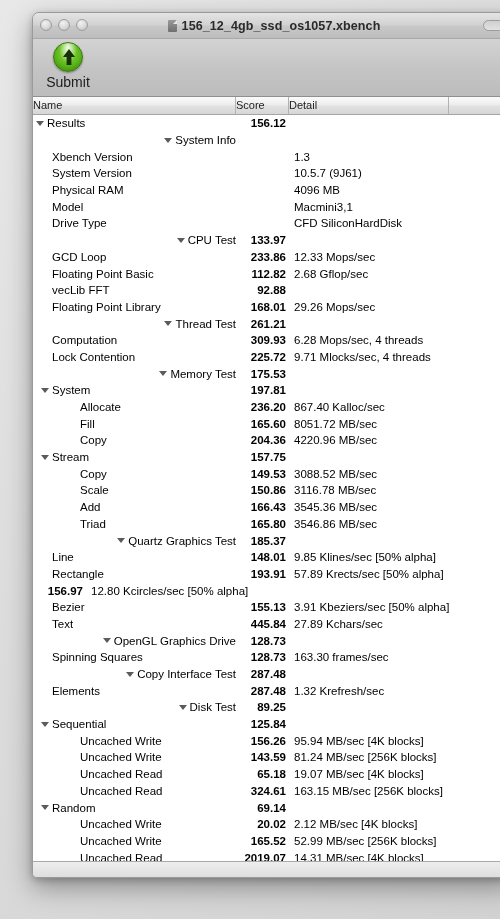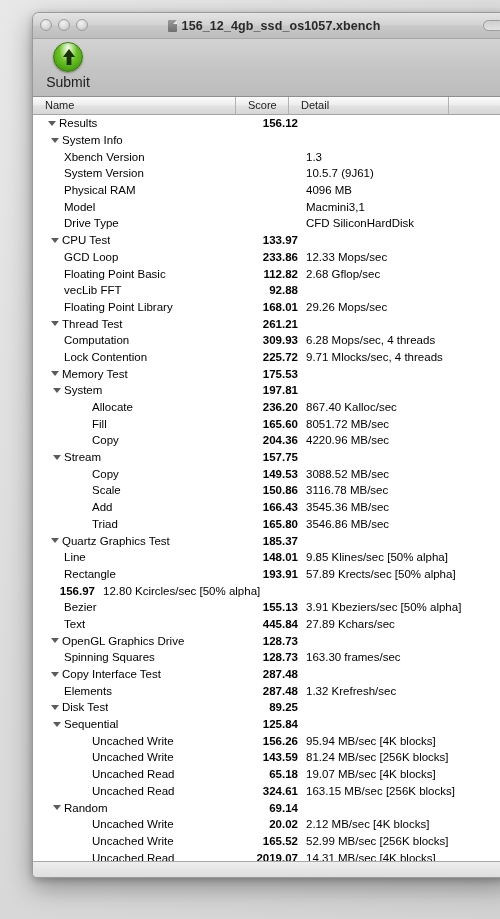--- a/index.html
+++ b/index.html
@@ -118,21 +118,21 @@
     flex: none;
     height: 17px;
     display: flex;
     background: linear-gradient(to bottom, #fbfbfb 0%, #ededed 46%, #e2e2e2 52%, #d6d6d6 100%);
     border-bottom: 1px solid #a4a4a4;
     font-size: 11px;
     color: #1d1d1d;
   }
   .th {
     line-height: 17px;
-    padding-left: 12px;
+    padding-left: 0;
     box-sizing: border-box;
     border-right: 1px solid #b2b2b2;
     overflow: hidden;
     white-space: nowrap;
   }
   .th-name   { width: 203px; }
   .th-score  { width: 53px; }
   .th-detail { width: 160px; }
   .th-extra  { flex: 1; border-right: none; }
 
@@ -148,21 +148,20 @@
     flex: 1;
     overflow: hidden;
   }
   .row {
     height: 16.7px;
     display: flex;
     align-items: center;
     font-size: 11.5px;
     color: #000;
     white-space: nowrap;
-    margin-left: 12px;
   }
   .c-name {
     width: 203px;
     display: flex;
     align-items: center;
     box-sizing: border-box;
     overflow: hidden;
   }
   .tri {
     width: 9px; height: 9px; flex: none;
@@ -187,21 +186,21 @@
   }
   .c-detail {
     flex: 1;
     padding-left: 5px;
     box-sizing: border-box;
     overflow: hidden;
   }
 
   
   .i0 { padding-left: 3px; }
-  .i1 { padding-left: 6px; }
+  .i1 { padding-left: 6px; justify-content: flex-end; }
   .i2 { padding-left: 8px; }
   .i3 { padding-left: 36px; }
 
   
   #vscroll {
     width: 15px;
     flex: none;
     background: linear-gradient(to right, #f4f4f4 0%, #fbfbfb 40%, #ededed 100%);
     border-left: 1px solid #b8b8b8;
     box-sizing: border-box;

